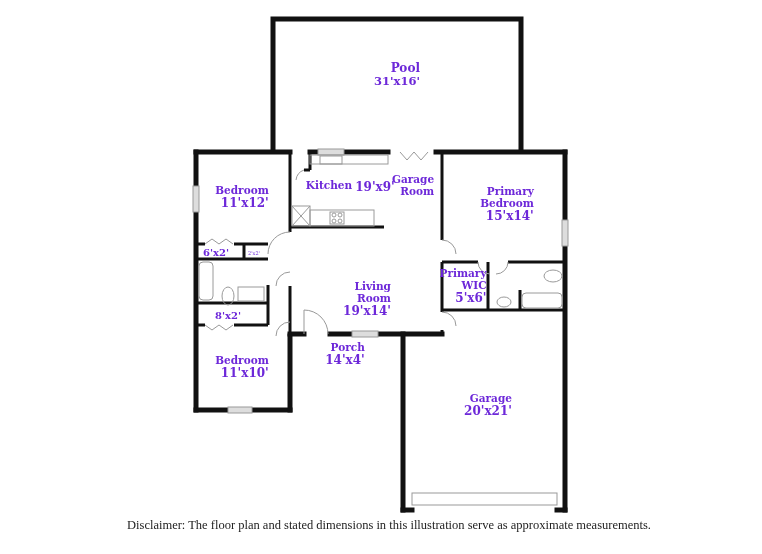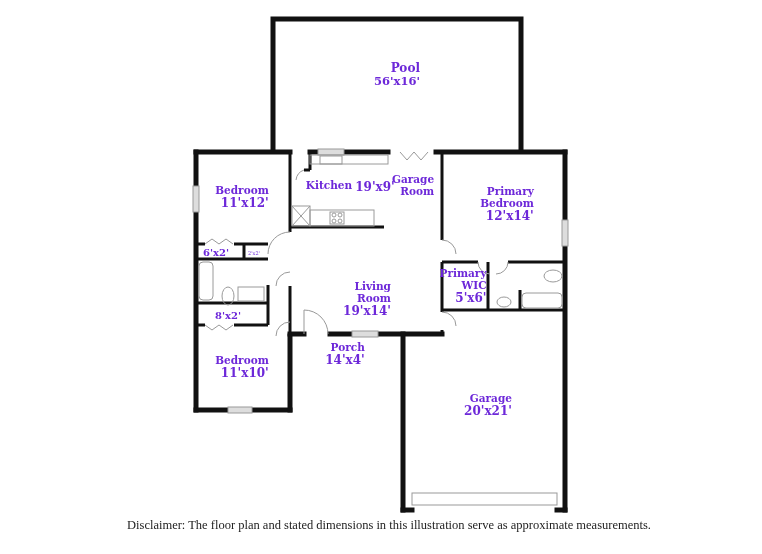--- a/index.html
+++ b/index.html
@@ -125,40 +125,40 @@
 
     <ellipse cx="553" cy="276" rx="9" ry="6"></ellipse>
     <rect x="522" y="293" width="40" height="15" rx="4"></rect>
     <ellipse cx="504" cy="302" rx="7" ry="5"></ellipse>
   </g>
 </svg>
 
 <div id="labels">
     <div class="lbl big" style="left: 397px; top: 62px;">
       <span class="n">Pool</span>
-      <span class="d">56'x16'</span>
+      <span class="d">31'x16'</span>
     </div>
     <div class="lbl normal" style="left: 242px; top: 185px;">
       <span class="n">Bedroom</span>
       <span class="d">11'x12'</span>
     </div>
     <div class="lbl normal" style="left: 329px; top: 180px;">
       <span class="n">Kitchen</span>
     </div>
     <div class="lbl normal" style="left: 375px; top: 181px;">
       <span class="d">19'x9'</span>
     </div>
     <div class="lbl normal" style="left: 413px; top: 174px;">
       <span class="n">Garage</span>
       <span class="n">Room</span>
     </div>
     <div class="lbl normal" style="left: 507px; top: 186px;">
       <span class="n">Primary</span>
       <span class="n">Bedroom</span>
-      <span class="d">12'x14'</span>
+      <span class="d">15'x14'</span>
     </div>
     <div class="lbl small" style="left: 216px; top: 247px;">
       <span class="d">6'x2'</span>
     </div>
     <div class="lbl tiny" style="left: 254px; top: 251px;">
       <span class="d">2'x2'</span>
     </div>
     <div class="lbl normal" style="left: 367px; top: 262px; margin-top: 19px;">
       <span class="n">Living</span>
       <span class="n">Room</span>

